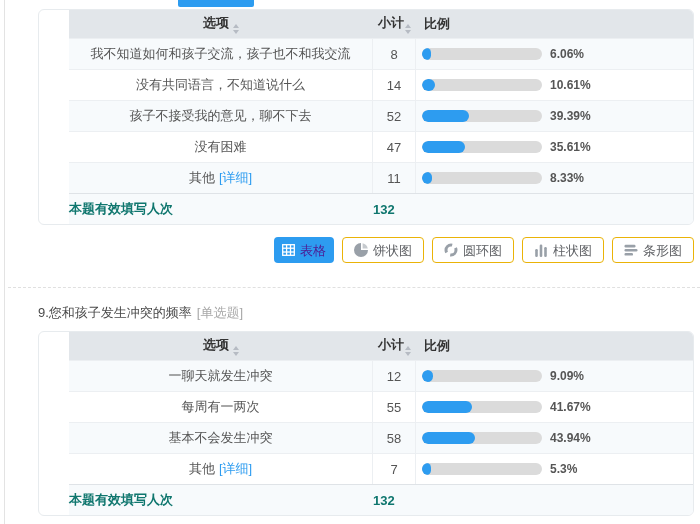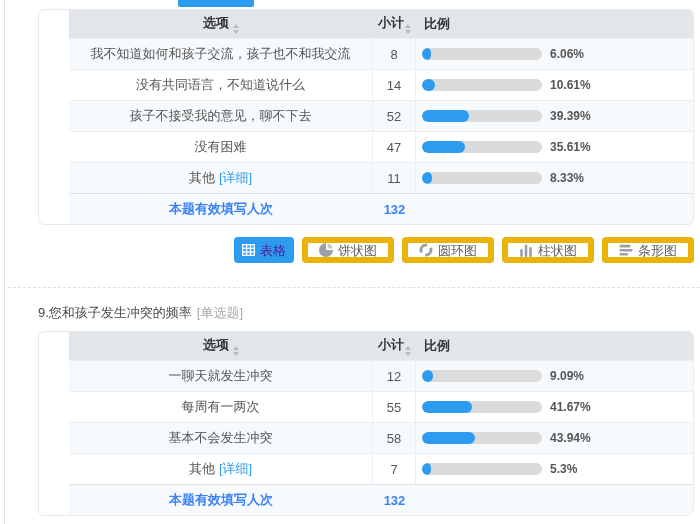--- a/index.html
+++ b/index.html
@@ -24,41 +24,41 @@
   }
   thead th.h-ratio { text-align:left; padding-left:8px; }
   tbody td { height:31px; vertical-align:middle; border-top:1px solid #eceff2; }
   tbody td.c-opt, tbody td.c-count { text-align:center;margin-top:16px; }
   tbody td.c-opt { border-right:1px solid #eceff2; }
   tbody td.c-count { border-right:1px solid #eceff2; }
   tbody tr:nth-child(odd) td { background:#f7fafc; }
   tbody tr:nth-child(even) td { background:#ffffff; }
   tr.footer-row td {
     height:31px; background:#e2e6ea; border-top:1px solid #dfe3e7;
-    font-weight:bold; color:#3b82f6; text-align:center; vertical-align:middle;
+    font-weight:bold; color:#0f766e; vertical-align:middle;
   }
   .c-ratio { padding-left:6px; }
   .ratio-flex { display:flex; align-items:center; }
   .track { width:120px; height:12px; background:#dbdbdb; border-radius:6px; overflow:hidden; flex:0 0 120px; }
   .fill { height:12px; border-radius:6px; min-width:9px; }
   .pct { margin-left:8px; font-size:12px; color:#555;font-weight:bold; }
   .detail-link { text-decoration:none; margin-left:4px; cursor:pointer; }
 
   
   .sort { display:inline-flex; flex-direction:column; row-gap:2px; margin-left:4px; vertical-align:-1px; cursor:pointer; }
   .sort i { display:block; width:0; height:0; border-left:3.5px solid transparent; border-right:3.5px solid transparent; }
   .sort .up { border-bottom:4px solid #b6bbc3; }
   .sort .down { border-top:4px solid #b6bbc3; }
   .sort-tight { margin-left:1px; }
 
   
   .toolbar { position:absolute; left:38px; top:237px; width:656px; display:flex; justify-content:flex-end; column-gap:8px; }
   .btn {
     height:26px; display:inline-flex; align-items:center; column-gap:5px;
-    background:#fff; border:6px solid #eab308; border-radius:4px; padding:0 11px;
+    background:#fff; border:1px solid #eab308; border-radius:4px; padding:0 11px;
     font-family:inherit; font-size:13px; color:#606266; cursor:pointer; line-height:1;
   }
   .btn svg { display:block; }
   .btn.active { border:none; color:#4c1d95; padding:0 8px; }
 
   
   .divider { position:absolute; left:8px; right:0; top:287px; border-top:1px dashed #e0e0e0; }
   .q-title { position:absolute; left:38px; top:304px; font-size:13px; color:#4a4a4a; }
   .q-title .tag { color:#a8a8a8; margin-left:5px; }
 </style>

